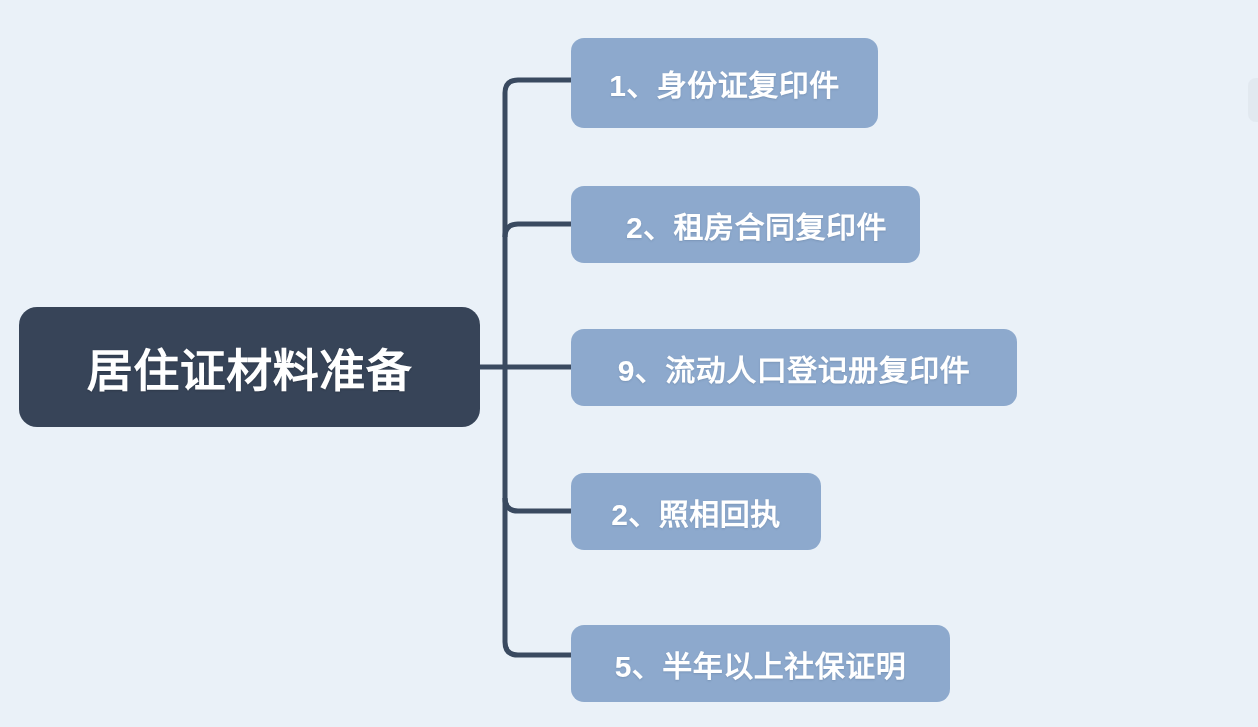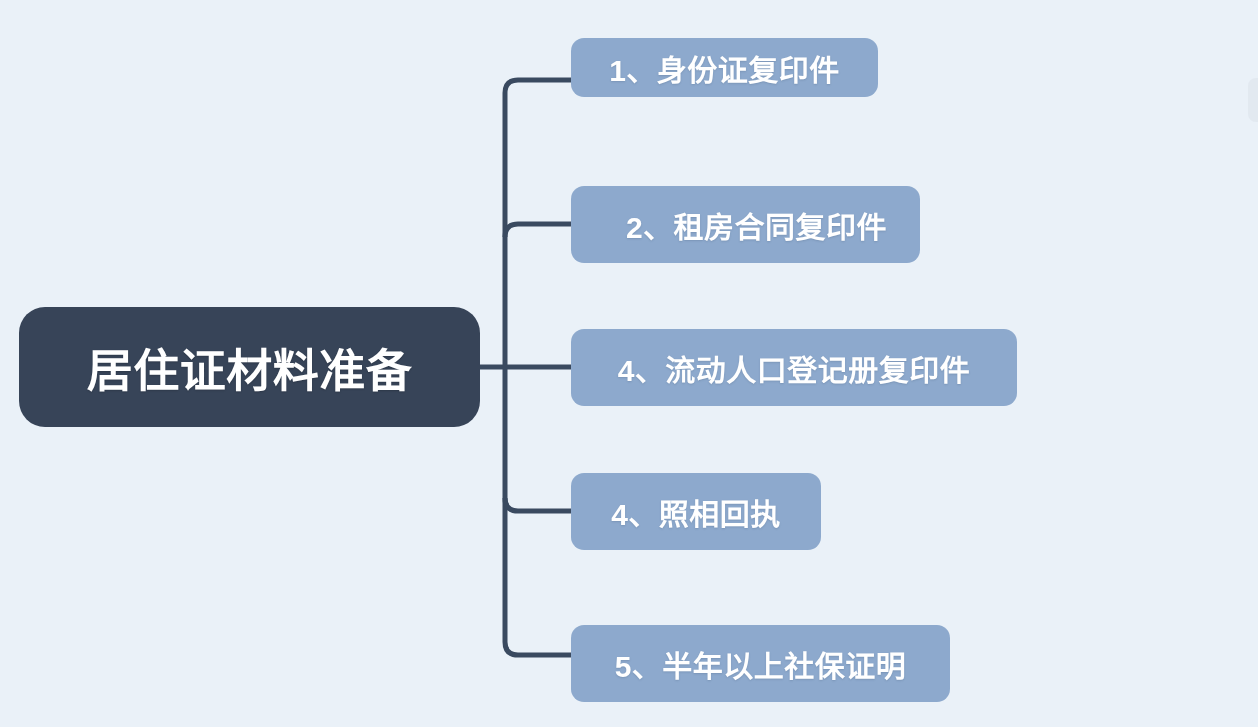--- a/index.html
+++ b/index.html
@@ -41,39 +41,39 @@
     white-space: nowrap;
     letter-spacing: 0.5px;
   }
 
   .node-root {
     left: 19px;
     top: 307px;
     width: 461px;
     height: 120px;
     background: #374458;
-    border-radius: 26px;
+    border-radius: 18px;
     justify-content: center;
     font-size: 46px;
     font-weight: bold;
     text-shadow: 0 1px 2px rgba(0,0,0,0.18);
     align-items: center;
   }
 
   .node-child {
     background: #8da9cd;
     border-radius: 13px;
     justify-content: center;
     font-size: 30px;
     font-weight: bold;
     padding: 0 26px;
     text-shadow: 0 1px 2px rgba(60,80,110,0.22);
   }
 
-  .child-1 { left: 571px; top: 38px;  width: 307px; height: 59px; }
+  .child-1 { left: 571px; top: 38px;  width: 307px; height: 90px; }
   .child-2 { left: 571px; top: 186px; width: 349px; height: 77px; padding-left: 48px; }
   .child-3 { left: 571px; top: 329px; width: 446px; height: 77px; }
   .child-4 { left: 571px; top: 473px; width: 250px; height: 77px; }
   .child-5 { left: 571px; top: 617px; width: 379px; height: 77px; margin-top: 8px; }
 
   
   #edge-sliver {
     position: absolute;
     left: 1248px;
     top: 78px;
@@ -113,25 +113,25 @@
 
   <div class="node node-child child-1">
     <span>1、身份证复印件</span>
   </div>
 
   <div class="node node-child child-2">
     <span>2、租房合同复印件</span>
   </div>
 
   <div class="node node-child child-3">
-    <span>4、流动人口登记册复印件</span>
+    <span>9、流动人口登记册复印件</span>
   </div>
 
   <div class="node node-child child-4">
-    <span>4、照相回执</span>
+    <span>2、照相回执</span>
   </div>
 
   <div class="node node-child child-5">
     <span>5、半年以上社保证明</span>
   </div>
 
   <div id="edge-sliver"></div>
 
 </div>
 

